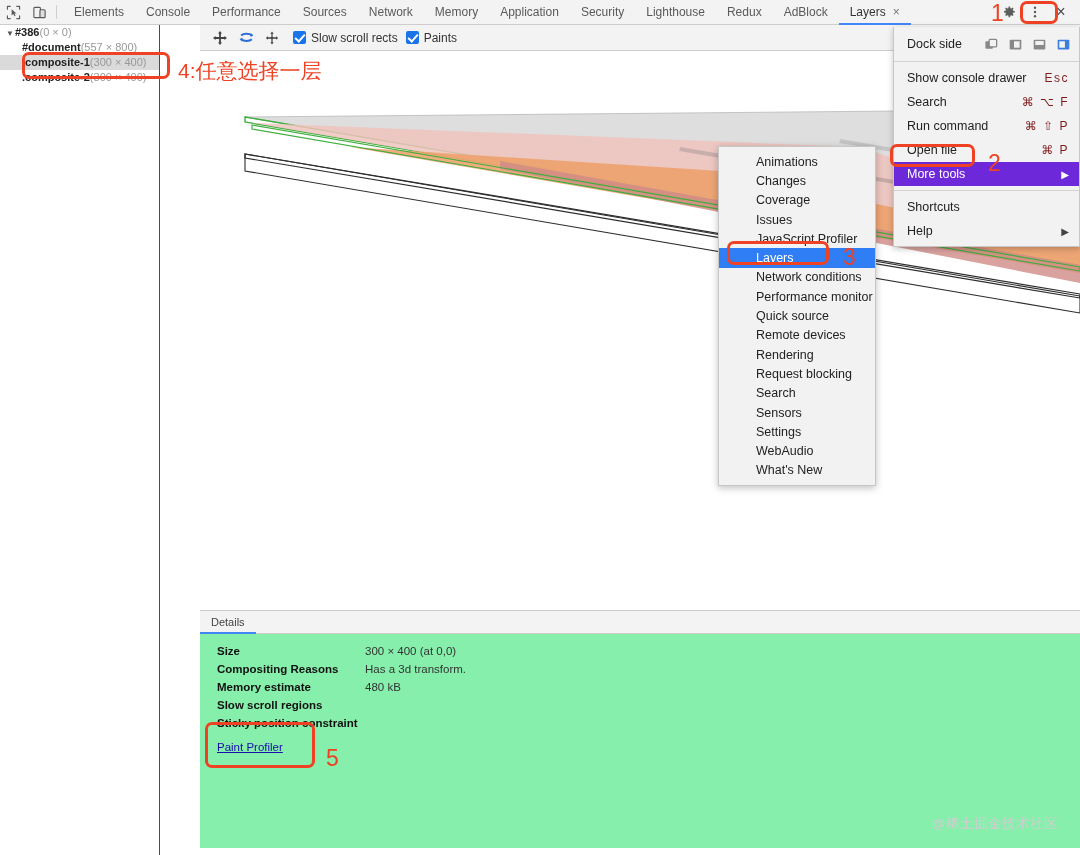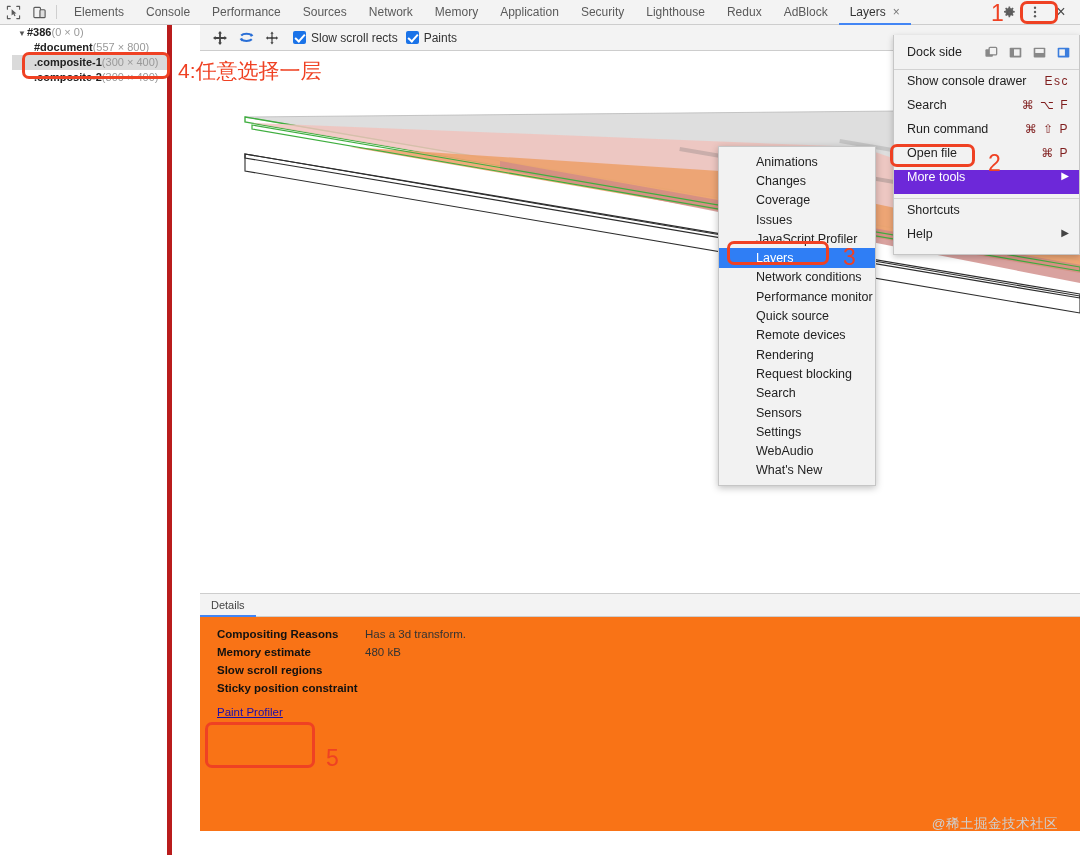--- a/index.html
+++ b/index.html
@@ -60,24 +60,24 @@
     position: relative;
   }
   .tbr-btn {
     width: 26px; height: 24px;
     display: flex; align-items: center; justify-content: center;
     cursor: pointer;
   }
 
   
   #layertree {
-    position: absolute; left: 12px; top: 25px;
+    position: absolute; left: 0; top: 25px;
     width: 160px; height: 830px;
     background: #ffffff;
-    border-right: 5px solid #b91c1c;
+    border-right: 1px solid #b91c1c;
     font-size: 11px;
     color: #303030;
     overflow: hidden;
   }
   .tree-row {
     height: 15px;
     line-height: 15px;
     white-space: nowrap;
     padding-left: 6px;
     cursor: pointer;
@@ -127,23 +127,23 @@
 
   #viewport {
     position: absolute; left: 200px; top: 51px;
     width: 880px; height: 570px;
     background: #ffffff;
     overflow: hidden;
   }
 
   
   #details-panel {
-    position: absolute; left: 200px; top: 593px;
+    position: absolute; left: 200px; top: 610px;
     width: 880px; height: 238px;
-    background: #f97316;
+    background: #86efac;
     border-top: 1px solid #cdcdcd;
   }
   #details-tabbar {
     height: 23px;
     background: #f3f3f3;
     border-bottom: 1px solid #cdcdcd;
     display: flex; align-items: center;
   }
   #details-tab {
     height: 23px; padding: 0 11px;
@@ -170,41 +170,41 @@
     display: inline-block;
     margin-top: 9px;
     font-size: 11.5px;
     color: #1a0dab;
     text-decoration: underline;
     cursor: pointer;
   }
 
   
   #main-menu {
-    position: absolute; left: 893px; top: 35px;
+    position: absolute; left: 893px; top: 27px;
     width: 187px;
     background: #f2f2f2;
     border: 1px solid #c6c6c6;
     border-top: none;
     box-shadow: 0 2px 6px rgba(0,0,0,.22);
     padding: 4px 0 3px 0;
     font-size: 12.5px; color: #222;
   }
   .menu-docksideRow {
     display: flex; align-items: center;
     height: 26px;
     padding: 0 8px 0 13px;
   }
   .menu-docksideRow .label { font-size: 12.5px; color: #222; }
   .dockicons { margin-left: auto; display: flex; gap: 8px; align-items: center; }
   .dockicon { width: 16px; height: 16px; cursor: pointer; display:flex; align-items:center; justify-content:center;}
   .menu-sep { height: 1px; background: #d2d2d2; margin: 4px 0; }
   .menu-item {
     height: 24px;
-    display: flex; 
+    display: flex; align-items: center;
     padding: 0 10px 0 13px;
     cursor: pointer;
     white-space: nowrap;
   }
   .menu-item .shortcut { margin-left: auto; color: #7f1d1d; font-size: 12px; letter-spacing: 1.5px; }
   .menu-item .submenu-arrow { margin-left: auto; font-size: 10px; color: #444; }
   .menu-item.highlight { background: #6d28d9; color: #fff; }
   .menu-item.highlight .submenu-arrow { color: #fff; }
 
   
@@ -408,20 +408,24 @@
       </g>
     </svg>
   </div>
 
   <div id="details-panel">
     <div id="details-tabbar">
       <div id="details-tab">Details</div>
     </div>
     <div id="details-body">
       <div id="details-rows">
+          <div class="drow">
+            <span class="dlabel">Size</span>
+            <span class="dvalue">300 × 400 (at 0,0)</span>
+          </div>
           <div class="drow">
             <span class="dlabel">Compositing Reasons</span>
             <span class="dvalue">Has a 3d transform.</span>
           </div>
           <div class="drow">
             <span class="dlabel">Memory estimate</span>
             <span class="dvalue">480 kB</span>
           </div>
           <div class="drow">
             <span class="dlabel">Slow scroll regions</span>

